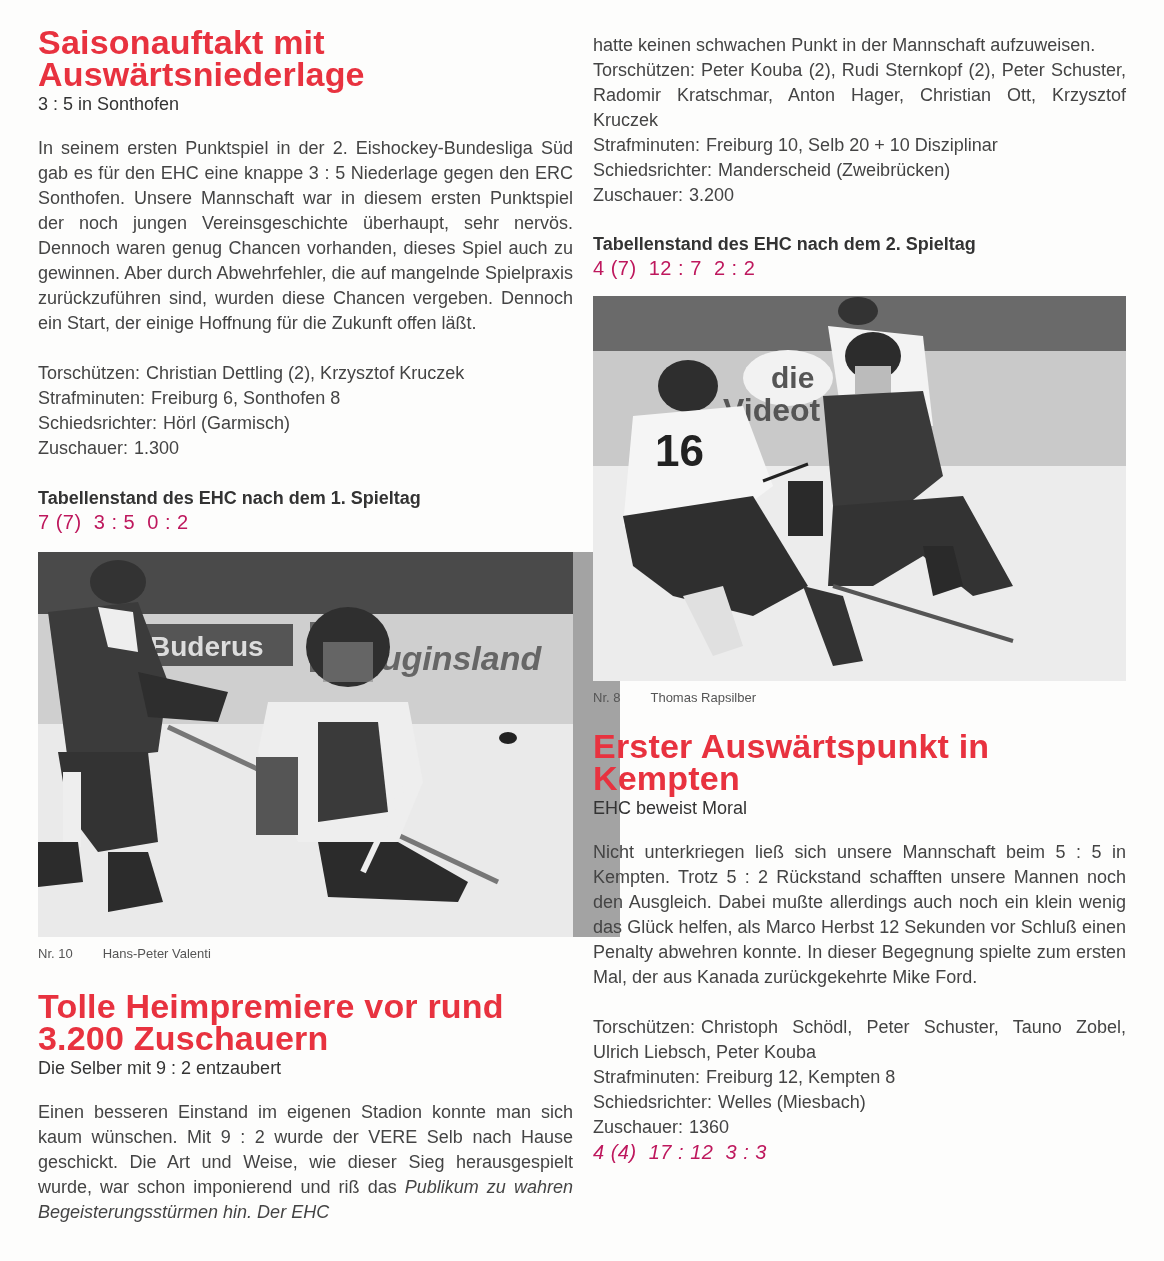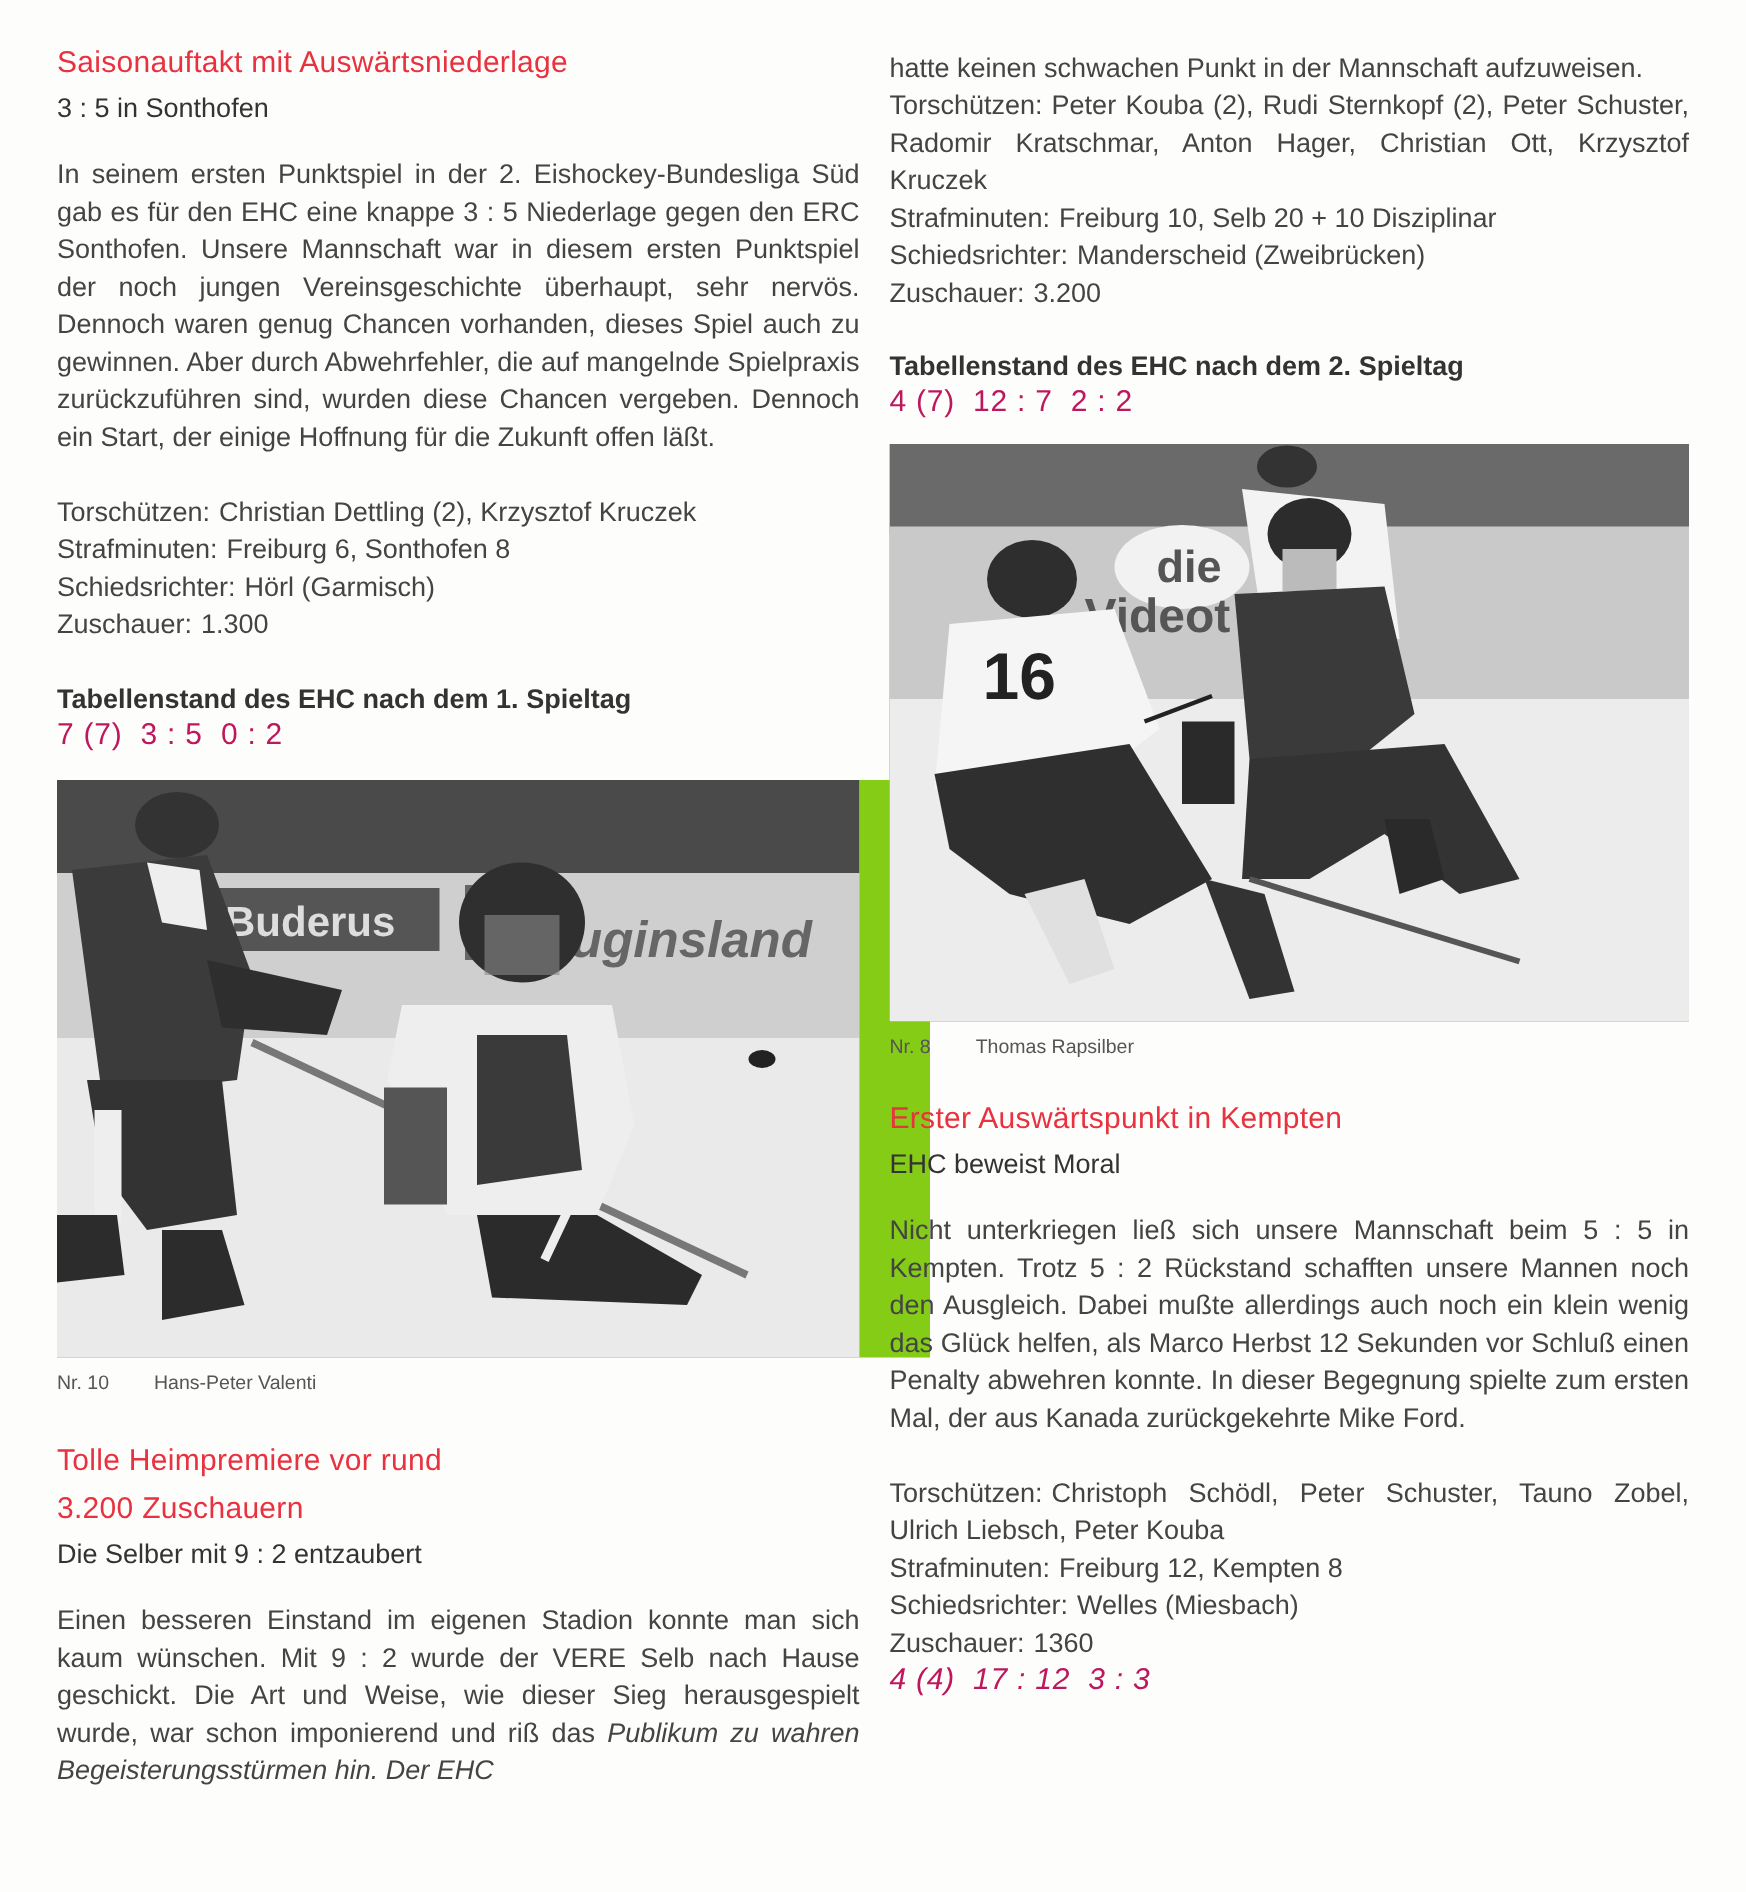--- a/index.html
+++ b/index.html
@@ -9,22 +9,22 @@
     font-family: "Liberation Sans", sans-serif;
     color: #3a3a3a;
     position: relative;
   }
   .col { position: absolute; top: 0; }
   .col-left { left: 38px; width: 535px; }
   .col-right { left: 593px; width: 533px; }
 
   .headline {
     color: #e8323f;
-    font-weight: normal;
-    font-size: 20px;
+    font-weight: bold;
+    font-size: 34px;
     line-height: 32px;
     margin: 0;
     letter-spacing: 0.2px;
   }
   .subhead {
     color: #333;
     font-weight: normal;
     font-size: 18px;
     line-height: 24px;
     margin: 0;
@@ -41,21 +41,21 @@
   .facts { font-size: 18px; line-height: 25px; color: #444; margin: 0; }
   .facts .fact-label { margin-right: 6px; }
   .table-head { font-size: 18px; line-height: 24px; font-weight: bold; color: #333; margin: 0; }
   .table-value { font-size: 20px; line-height: 24px; color: #be185d; margin: 0; letter-spacing: 0.5px; }
   .table-value.italic { font-style: italic; }
   .caption { font-size: 13px; line-height: 16px; color: #555; margin: 0; }
   .caption .cap-nr { margin-right: 30px; }
 
   .photo {
     position: relative; overflow: hidden;
-    background: #84cc16;
+    background: #a3a3a3;
   }
   .photo svg { display: block; }
 </style>
 </head>
 <body>
 
 <div class="col col-left">
   <h1 class="headline" style="margin-top:26px;">Saisonauftakt mit Auswärtsniederlage</h1>
   <h2 class="subhead" style="margin-top:2px;">3 : 5 in Sonthofen</h2>
   <p class="body-text" style="margin-top:20px;">In seinem ersten Punktspiel in der 2. Eishockey-Bundesliga Süd gab es für den EHC eine knappe 3 : 5 Niederlage gegen den ERC Sonthofen. Unsere Mannschaft war in diesem ersten Punktspiel der noch jungen Vereinsgeschichte überhaupt, sehr nervös. Dennoch waren genug Chancen vorhanden, dieses Spiel auch zu gewinnen. Aber durch Abwehrfehler, die auf mangelnde Spielpraxis zurückzuführen sind, wurden diese Chancen vergeben. Dennoch ein Start, der einige Hoffnung für die Zukunft offen läßt.</p>

